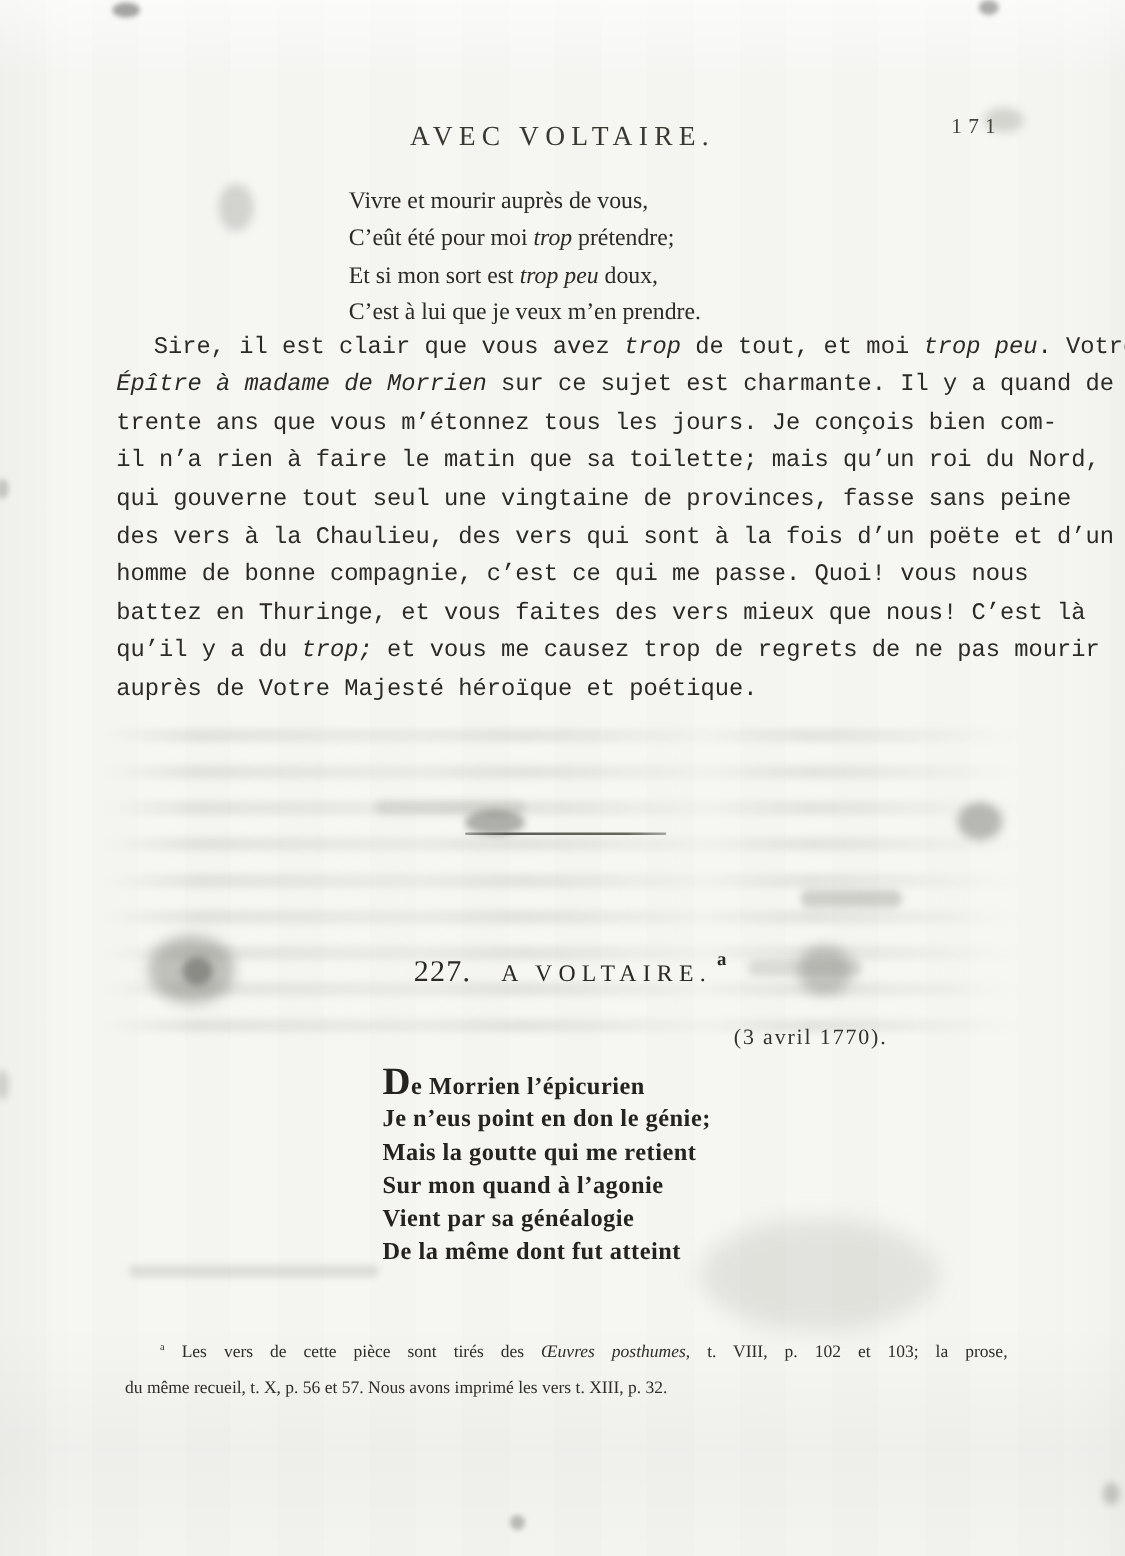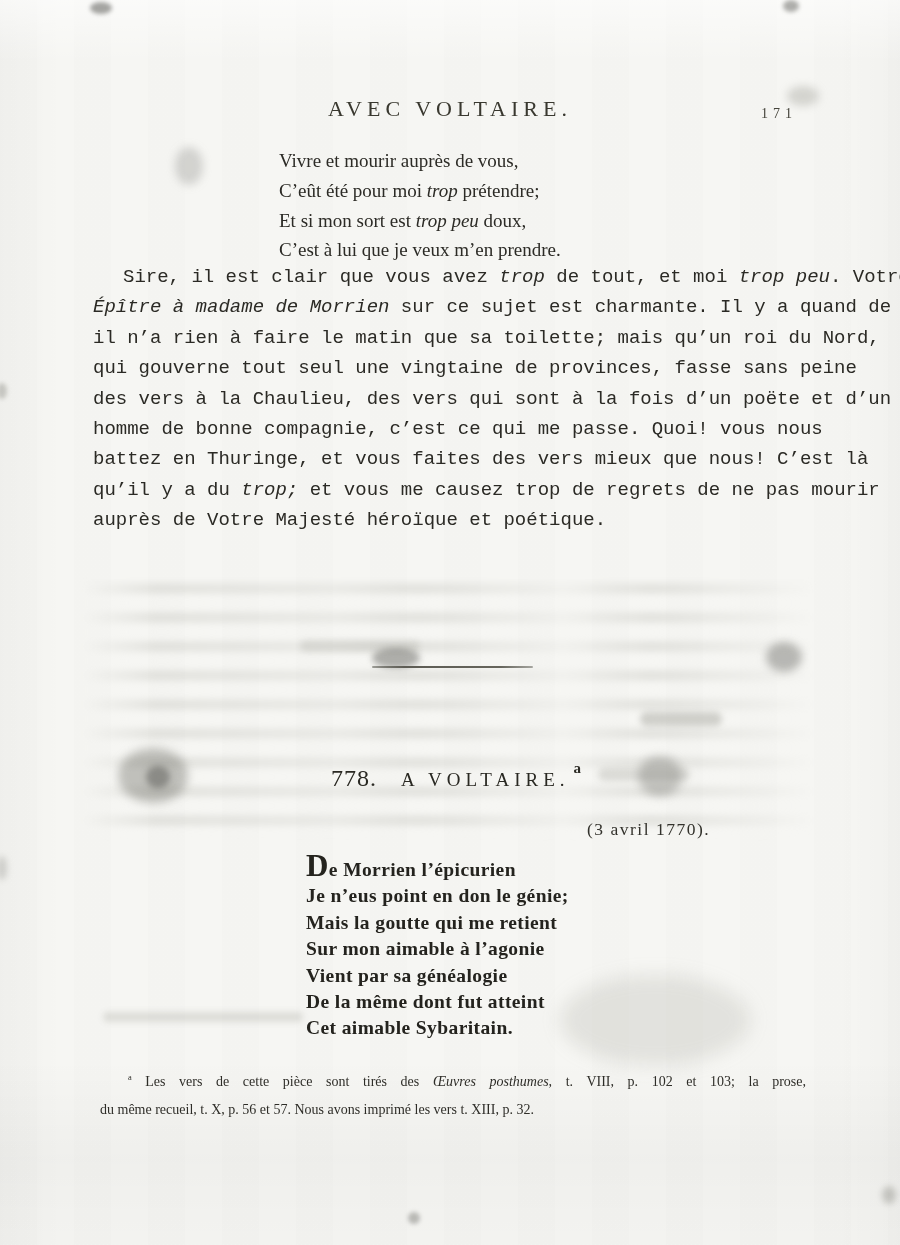--- a/index.html
+++ b/index.html
@@ -14,21 +14,21 @@
       repeating-linear-gradient(90deg, rgba(0,0,0,.006) 0 37px, rgba(255,255,255,.008) 37px 74px);
   }
   .txt{position:absolute;z-index:3;}
   .line{white-space:nowrap;}
   .i{font-style:italic;}
   .sup{font-size:60%;vertical-align:super;}
   .dc{font-size:31px;line-height:0;}
   
   .header-title{position:absolute;top:96px;left:0;width:900px;text-align:center;
     font-size:22px;letter-spacing:5px;color:#39382f;}
-  .page-number{position:absolute;top:106px;left:761px;font-size:14px;letter-spacing:5px;color:#44433a;}
+  .page-number{position:absolute;top:91px;left:761px;font-size:17px;letter-spacing:5px;color:#44433a;}
   
   .verse-top{left:279px;top:146px;font-size:19px;line-height:29.8px;color:#2c2b26;}
   
   .prose{left:93px;top:262px;width:702px;font-size:19px;line-height:30.4px;color:#2b2a25;font-family:Liberation Mono, monospace;}
   .prose .line{text-align:justify;text-align-last:justify;}
   .prose .line.first{text-indent:30px;}
   .prose .line.last{text-align-last:left;}
   
   .rule{position:absolute;left:372px;top:666px;width:161px;height:2px;z-index:3;
     background:linear-gradient(90deg, rgba(90,90,82,.55), #5d5c54 20%, #66655c 80%, rgba(90,90,82,.5));
@@ -89,45 +89,45 @@
   <div class="verse-top txt">
       <div class="line"><span>Vivre et mourir auprès de vous,</span></div>
       <div class="line"><span>C’eût été pour moi </span><span class="i">trop</span><span> prétendre;</span></div>
       <div class="line"><span>Et si mon sort est </span><span class="i">trop peu</span><span> doux,</span></div>
       <div class="line"><span>C’est à lui que je veux m’en prendre.</span></div>
     </div>
 
   <div class="prose txt">
       <div class="line first"><span>Sire, il est clair que vous avez </span><span class="i">trop</span><span> de tout, et moi </span><span class="i">trop peu</span><span>. Votre</span></div>
       <div class="line"><span class="i">Épître à madame de Morrien</span><span> sur ce sujet est charmante. Il y a quand de</span></div>
+      <div class="line"><span>trente ans que vous m’étonnez tous les jours. Je conçois bien com-</span></div>
       <div class="line"><span>il n’a rien à faire le matin que sa toilette; mais qu’un roi du Nord,</span></div>
       <div class="line"><span>qui gouverne tout seul une vingtaine de provinces, fasse sans peine</span></div>
       <div class="line"><span>des vers à la Chaulieu, des vers qui sont à la fois d’un poëte et d’un</span></div>
       <div class="line"><span>homme de bonne compagnie, c’est ce qui me passe. Quoi! vous nous</span></div>
       <div class="line"><span>battez en Thuringe, et vous faites des vers mieux que nous! C’est là</span></div>
       <div class="line"><span>qu’il y a du </span><span class="i">trop;</span><span> et vous me causez trop de regrets de ne pas mourir</span></div>
       <div class="line last"><span>auprès de Votre Majesté héroïque et poétique.</span></div>
     </div>
 
   <div class="rule"></div>
 
   <div class="heading">
-    <span class="hnum">778.</span><span class="htitle">A VOLTAIRE.</span><span class="hsup">a</span>
+    <span class="hnum">227.</span><span class="htitle">A VOLTAIRE.</span><span class="hsup">a</span>
   </div>
 
   <div class="date txt">(3 avril 1770).</div>
 
   <div class="poem txt">
       <div class="line"><span class="dc">D</span><span>e Morrien l’épicurien</span></div>
       <div class="line"><span>Je n’eus point en don le génie;</span></div>
       <div class="line"><span>Mais la goutte qui me retient</span></div>
-      <div class="line"><span>Sur mon aimable à l’agonie</span></div>
+      <div class="line"><span>Sur mon quand à l’agonie</span></div>
       <div class="line"><span>Vient par sa généalogie</span></div>
       <div class="line"><span>De la même dont fut atteint</span></div>
-      <div class="line"><span>Cet aimable Sybaritain.</span></div>
     </div>
 
   <div class="footnote txt">
       <div class="line just"><span class="sup">a</span><span> Les vers de cette pièce sont tirés des </span><span class="i">Œuvres posthumes</span><span>, t. VIII, p. 102 et 103; la prose,</span></div>
       <div class="line"><span>du même recueil, t. X, p. 56 et 57. Nous avons imprimé les vers t. XIII, p. 32.</span></div>
     </div>
 
 </div>
 
 </body></html>

